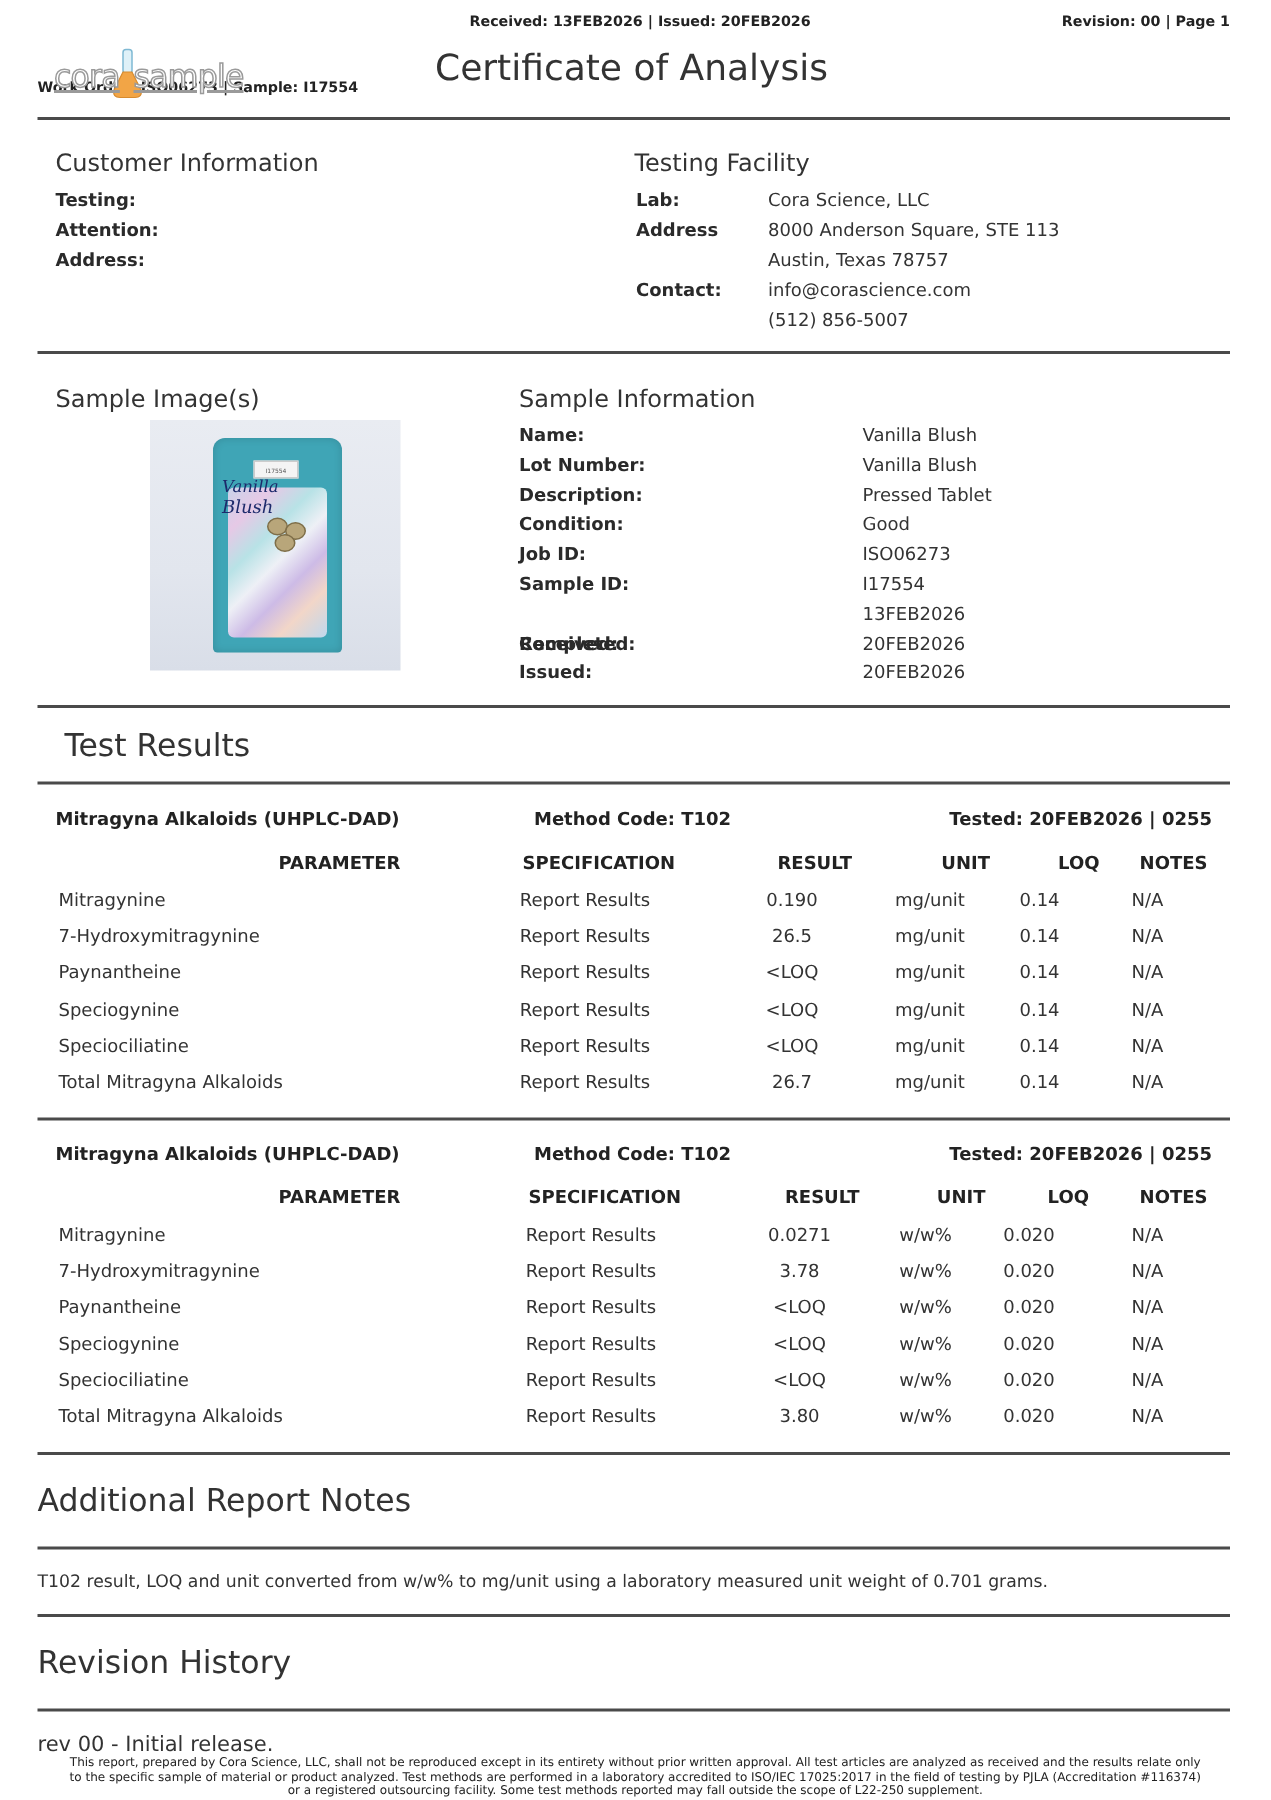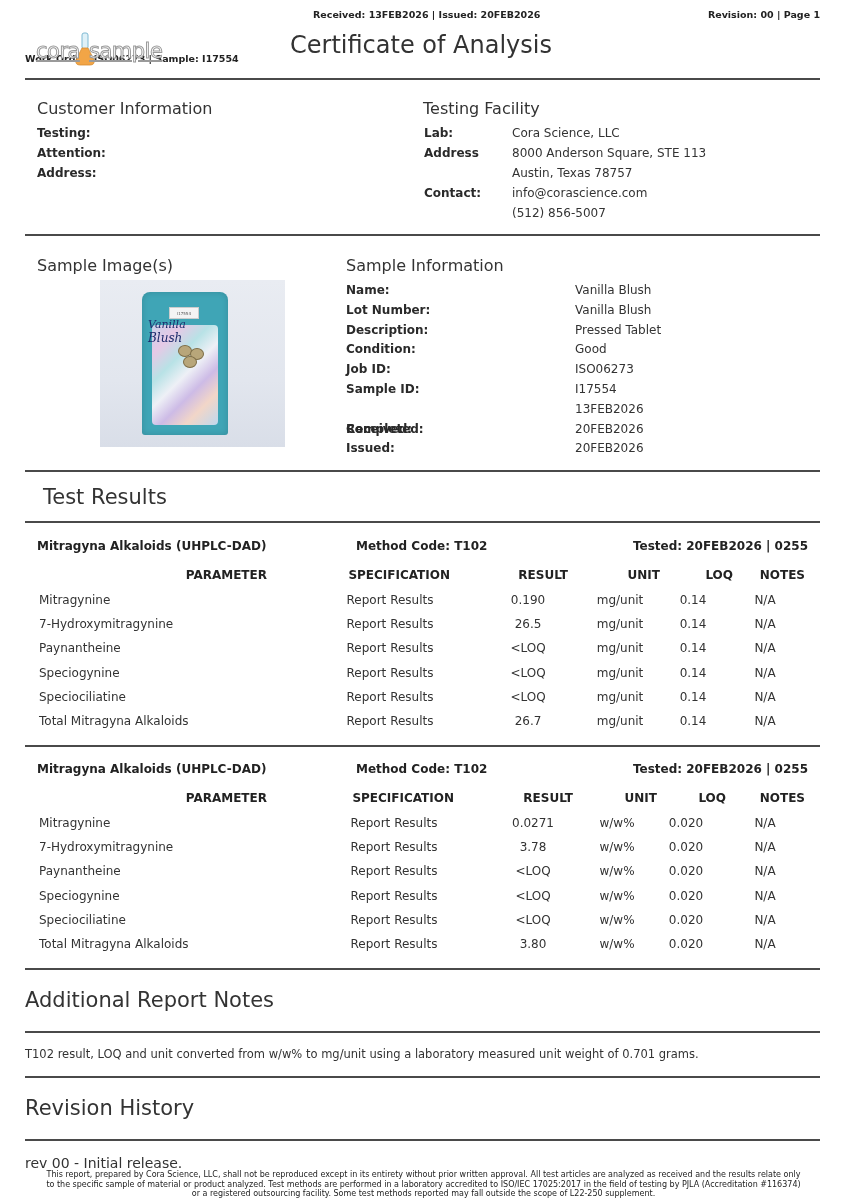--- a/index.html
+++ b/index.html
@@ -51,21 +51,21 @@
 <div class="abs lbl" style="left:424px; top:146px;">Address</div>
 <div class="abs val" style="left:512px; top:146px;">8000 Anderson Square, STE 113</div>
 <div class="abs val" style="left:512px; top:166px;">Austin, Texas 78757</div>
 <div class="abs lbl" style="left:424px; top:186px;">Contact:</div>
 <div class="abs val" style="left:512px; top:186px;">info@corascience.com</div>
 <div class="abs val" style="left:512px; top:206px;text-align:center;">(512) 856-5007</div>
 
 <div class="rule" style="top:234px;"></div>
 
 <div class="abs section-title" style="left:37px; top:256px;">Sample Image(s)</div>
-<div class="abs" style="left:100px; top:280px; width:185px; height:167px; background:linear-gradient(180deg,#e9ecf2 0%,#e2e6ee 60%,#d9dee8 100%);">
+<div class="abs" style="left:100px; top:280px; width:167px; height:167px; background:linear-gradient(180deg,#e9ecf2 0%,#e2e6ee 60%,#d9dee8 100%);">
 
   <div class="abs" style="left:42px; top:12px; width:86px; height:143px; background:#3fa5b6; border-radius:8px 8px 3px 3px; box-shadow:inset 0 0 6px rgba(0,0,0,0.15);">
     <div class="abs" style="left:27px; top:15px; width:30px; height:12px; background:#f4f4f4; border:1px solid #ccc; font-size:4px; color:#555; text-align:center; line-height:11px;">I17554</div>
     <div class="abs" style="left:10px; top:33px; width:66px; height:100px; border-radius:4px; background:linear-gradient(135deg,#c9d2ea 0%,#e6c9e6 18%,#b8e2e6 35%,#eef0f6 50%,#cdbbe6 65%,#f2d6c8 80%,#bfd8ee 100%);"></div>
     <div class="abs" style="left:6px; top:27px; font-family:'DejaVu Serif',serif; font-style:italic; font-size:11px; color:#1d2a6b; line-height:11px;">Vanilla</div>
     <div class="abs" style="left:6px; top:40px; font-family:'DejaVu Serif',serif; font-style:italic; font-size:12px; color:#1d2a6b; line-height:12px;">Blush</div>
     <div class="abs" style="left:36px; top:53px; width:14px; height:12px; border-radius:50%; background:#b8a67a; border:1px solid #7e6e48;"></div>
     <div class="abs" style="left:48px; top:56px; width:14px; height:12px; border-radius:50%; background:#b8a67a; border:1px solid #7e6e48;"></div>
     <div class="abs" style="left:41px; top:64px; width:14px; height:12px; border-radius:50%; background:#b8a67a; border:1px solid #7e6e48;"></div>
   </div>

